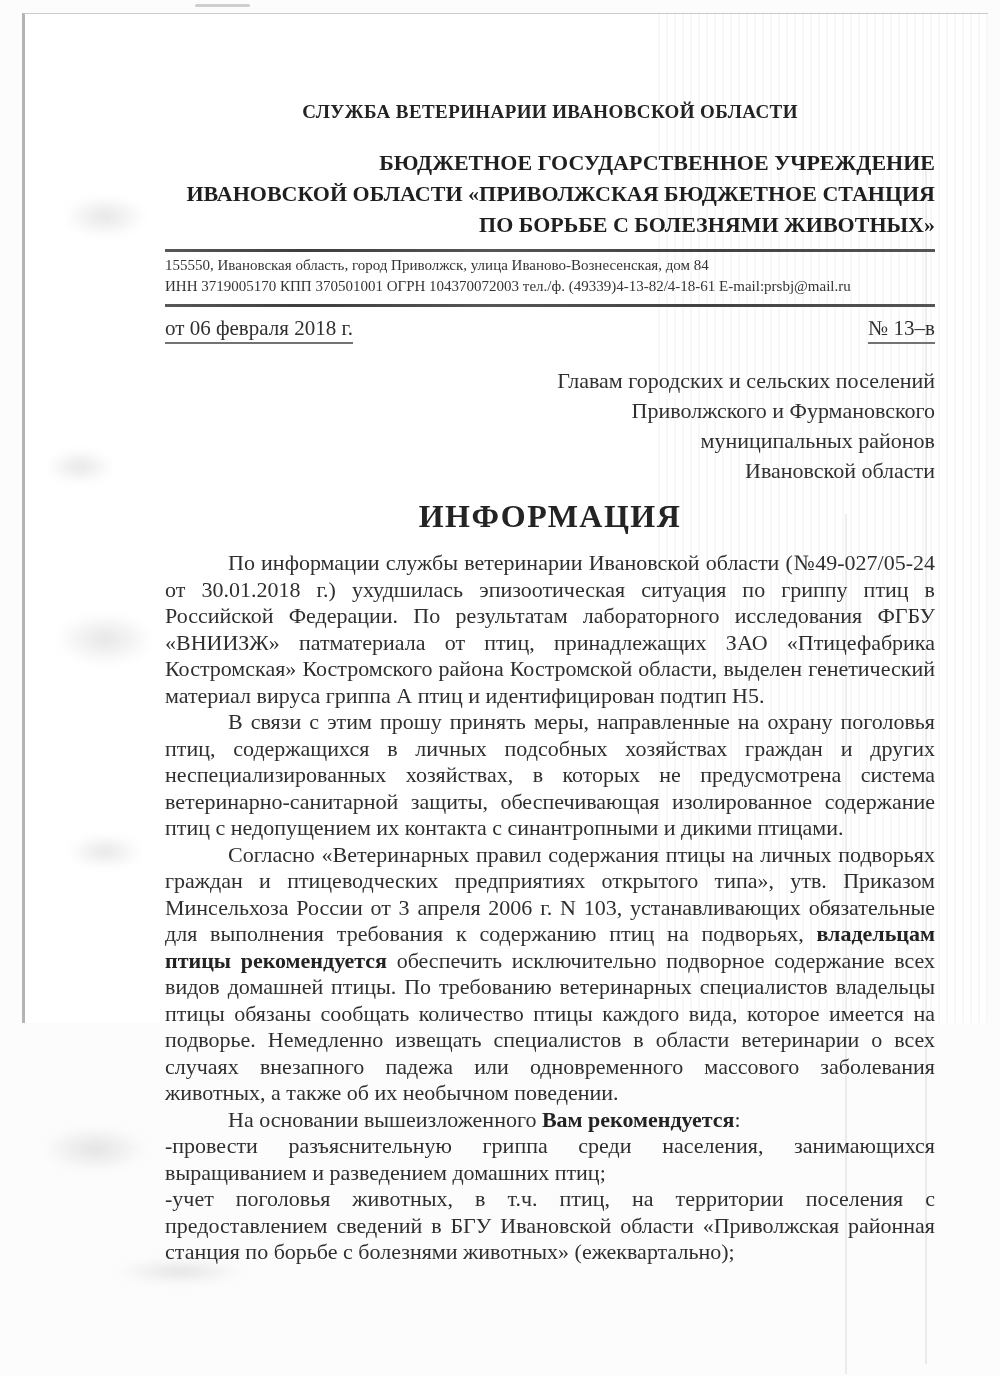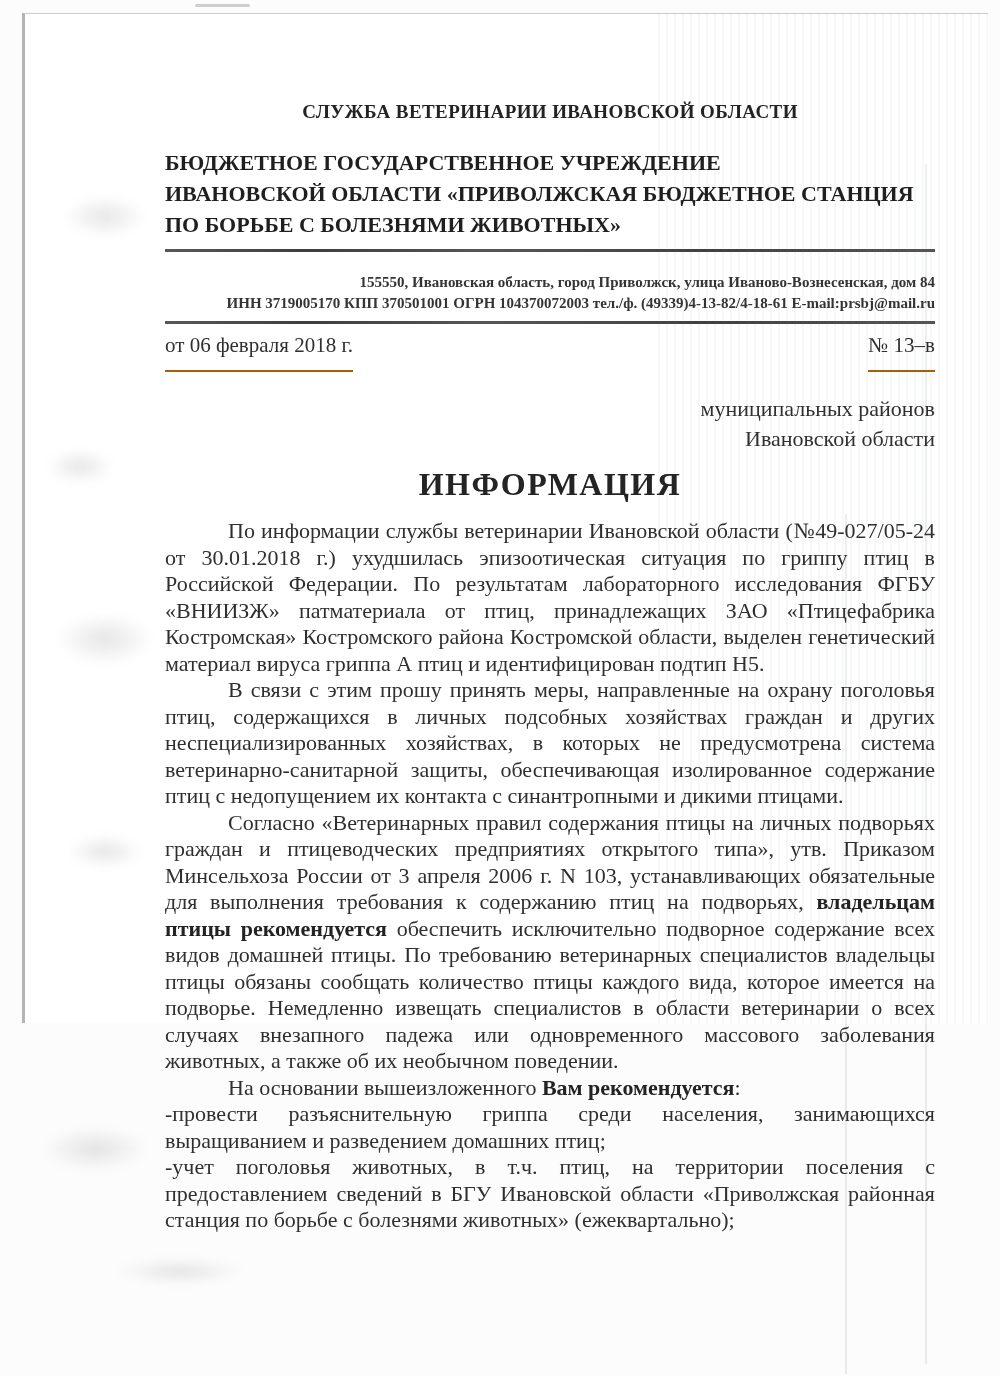--- a/index.html
+++ b/index.html
@@ -32,50 +32,49 @@
     margin-top: 86px;
     text-align: center;
     font-weight: bold;
     font-size: 19px;
     line-height: 24px;
     letter-spacing: 0.4px;
     color: #232323;
   }
   .org-name {
     margin-top: 23px;
-    text-align: left;
+    text-align: right;
     font-weight: bold;
     font-size: 22px;
     line-height: 31px;
     color: #1f1f1f;
   }
   .rule {
     height: 3px;
     background: linear-gradient(90deg, #585858, #3e3e3e 18%, #565656 42%, #414141 70%, #555555);
   }
   .rule-1 { margin-top: 9px; }
   .rule-2 { margin-top: 7px; }
   .address {
-    margin-top: 20px;
-    text-align: right;
+    margin-top: 3px;
+    text-align: left;
     font-size: 15px;
     line-height: 21px;
     color: #343434;
-    font-weight: bold;
   }
   .meta-row {
     margin-top: 9px;
     display: flex;
     justify-content: space-between;
     align-items: baseline;
     font-size: 21px;
   }
   .underlined {
-    border-bottom: 2px solid #a16207;
-    padding-bottom: 12px;
+    border-bottom: 2px solid #737373;
+    padding-bottom: 1px;
   }
   .recipient {
     margin-top: 22px;
     text-align: right;
     font-size: 22px;
     line-height: 30px;
     color: #303030;
   }
   .doc-title {
     margin: 16px 0 0 0;
@@ -163,20 +162,22 @@
     </div>
 
     <div class="rule rule-2"></div>
 
     <div class="meta-row">
       <span class="underlined">от 06 февраля 2018 г.</span>
       <span class="underlined">№ 13–в</span>
     </div>
 
     <div class="recipient">
+      <div>Главам городских и сельских поселений</div>
+      <div>Приволжского и Фурмановского</div>
       <div>муниципальных районов</div>
       <div>Ивановской области</div>
     </div>
 
     <h1 class="doc-title">ИНФОРМАЦИЯ</h1>
 
     <div class="body-text">
       <p class="indent">По информации службы ветеринарии Ивановской области (№49-027/05-24 от 30.01.2018 г.) ухудшилась эпизоотическая ситуация по гриппу птиц в Российской Федерации. По результатам лабораторного исследования ФГБУ «ВНИИЗЖ» патматериала от птиц, принадлежащих ЗАО «Птицефабрика Костромская» Костромского района Костромской области, выделен генетический материал вируса гриппа А птиц и идентифицирован подтип Н5.</p>
       <p class="indent">В связи с этим прошу принять меры, направленные на охрану поголовья птиц, содержащихся в личных подсобных хозяйствах граждан и других неспециализированных хозяйствах, в которых не предусмотрена система ветеринарно-санитарной защиты, обеспечивающая изолированное содержание птиц с недопущением их контакта с синантропными и дикими птицами.</p>
       <p class="indent"><span>Согласно «Ветеринарных правил содержания птицы на личных подворьях граждан и птицеводческих предприятиях открытого типа», утв. Приказом Минсельхоза России от 3 апреля 2006 г. N 103, устанавливающих обязательные для выполнения требования к содержанию птиц на подворьях, </span><b>владельцам птицы рекомендуется</b><span> обеспечить исключительно подворное содержание всех видов домашней птицы. По требованию ветеринарных специалистов владельцы птицы обязаны сообщать количество птицы каждого вида, которое имеется на подворье. Немедленно извещать специалистов в области ветеринарии о всех случаях внезапного падежа или одновременного массового заболевания животных, а также об их необычном поведении.</span></p>

